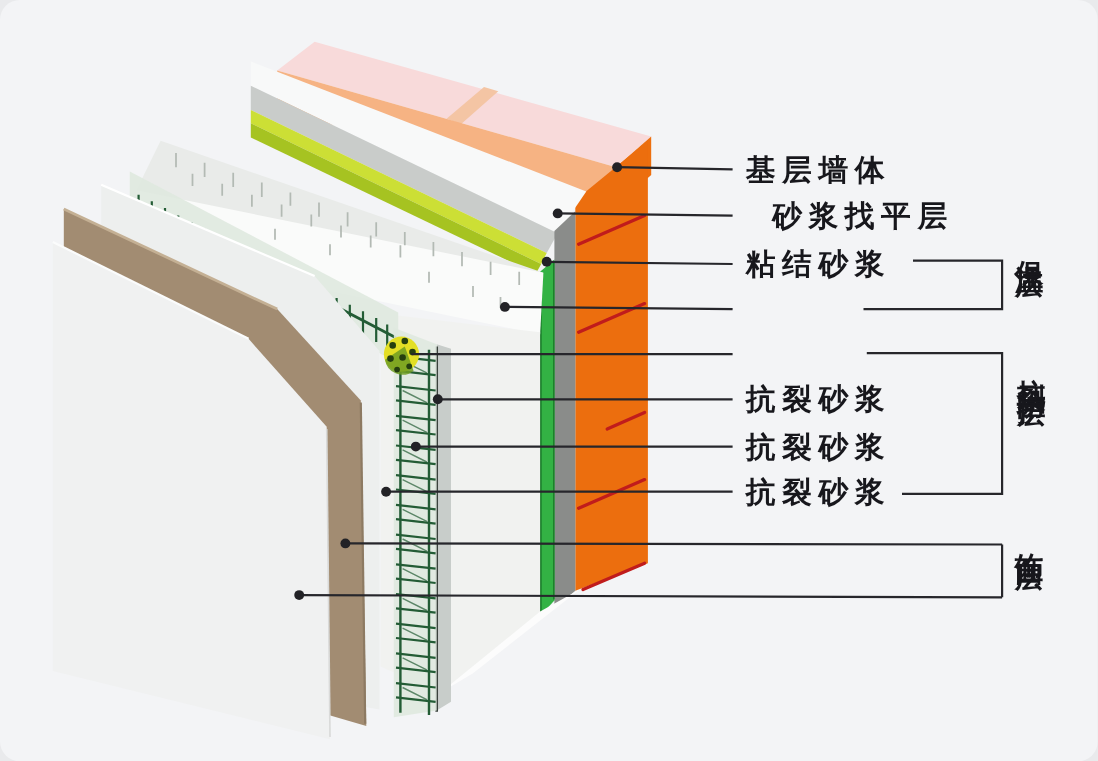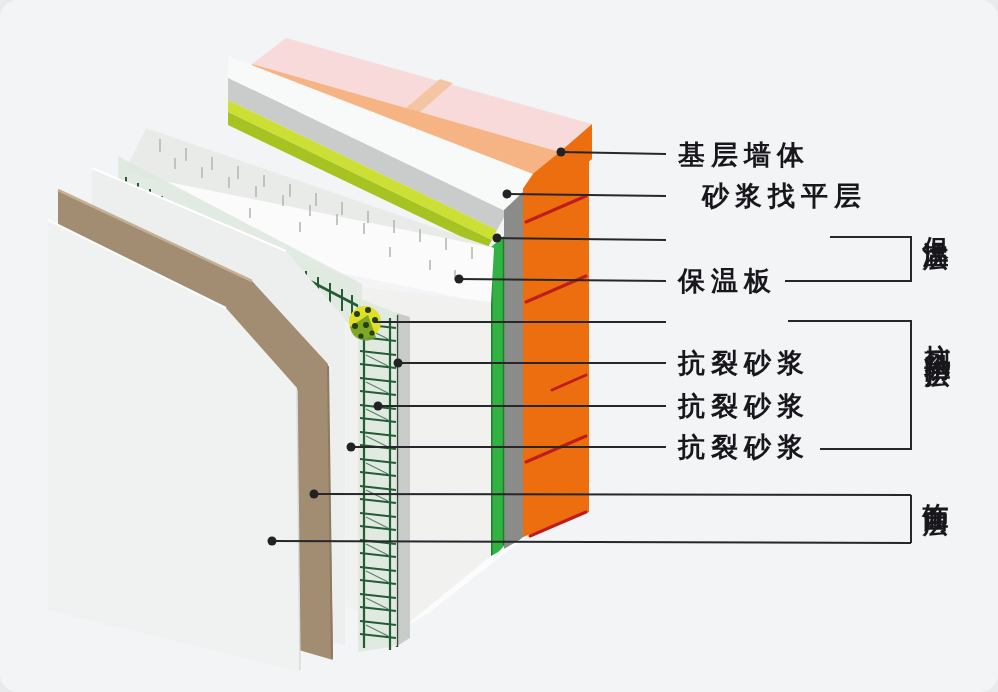--- a/index.html
+++ b/index.html
@@ -132,21 +132,21 @@
       <circle cx="398" cy="363" r="4.5"></circle>
       <circle cx="378" cy="406" r="4.5"></circle>
       <circle cx="351" cy="447" r="4.5"></circle>
       <circle cx="314" cy="494" r="4.5"></circle>
       <circle cx="272" cy="541" r="4.5"></circle>
     </g>
   </svg>
 
   <div class="layer-label" style="left:678px;top:141px">基层墙体</div>
   <div class="layer-label" style="left:702px;top:182px">砂浆找平层</div>
-  <div class="layer-label" style="left:678px;top:267px">保温板</div>
+  <div class="layer-label" style="left:678px;top:226px">粘结砂浆</div>
   <div class="layer-label" style="left:678px;top:349px">抗裂砂浆</div>
   <div class="layer-label" style="left:678px;top:392px">抗裂砂浆</div>
   <div class="layer-label" style="left:678px;top:433px">抗裂砂浆</div>
 
   <div class="group-label" style="left:923px;top:216px">保温层</div>
   <div class="group-label" style="left:925px;top:323px">抗裂防护层</div>
   <div class="group-label" style="left:923px;top:482px">饰面层</div>
 
 </div>
 

